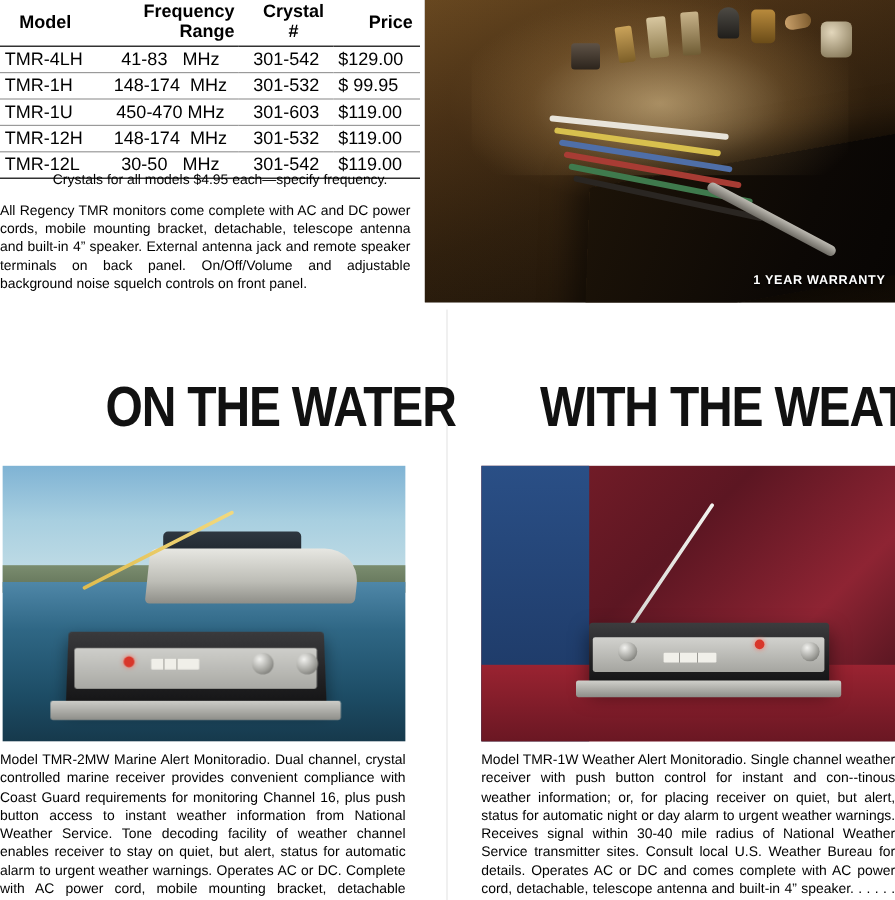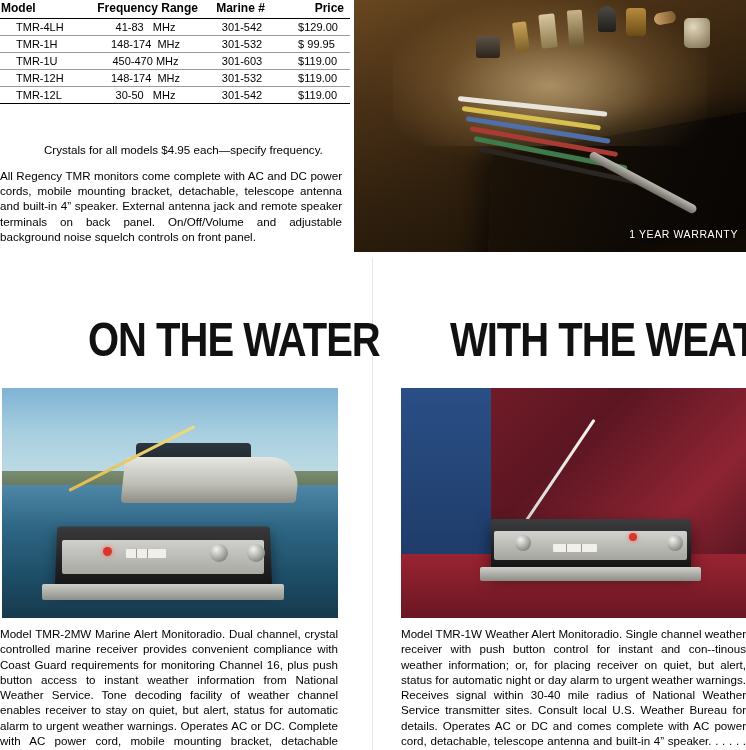--- a/index.html
+++ b/index.html
@@ -24,28 +24,28 @@
     width: 350px;
   }
   #spec-table table {
     border-collapse: collapse;
     width: 100%;
     font-size: 11.5px;
   }
   #spec-table th {
     font-weight: bold;
     text-align: left;
-    padding: 1px 4px 3px 1px;
+    padding: 1px 4px 3px 16px;
     border-bottom: 1px solid #000;
-    font-size: 12px;
+    font-size: 15px;
   }
   #spec-table td {
-    padding: 2px 16px;
+    padding: 2px 4px;
     border-bottom: 1px solid #9a9a9a;
-    font-size: 11px;
+    font-size: 15px;
     white-space: pre;
   }
   #spec-table tr:last-child td {
     border-bottom: 1px solid #000;
   }
   .col-model   { width: 88px; text-align: left; }
   .col-freq    { width: 120px; text-align: center; }
   .col-crystal { width: 74px; text-align: center; }
   .col-price   { width: 66px; text-align: left; padding-right: 6px !important; }
 
@@ -106,21 +106,21 @@
     height: 58%;
     background: radial-gradient(ellipse at 50% 60%, rgba(255,226,170,0.30) 0%, rgba(255,200,120,0.10) 50%, rgba(0,0,0,0) 78%);
   }
   #warranty-badge {
     position: absolute;
     right: 8px;
     bottom: 12px;
     color: #fff;
     font-size: 10.5px;
     letter-spacing: 0.6px;
-    font-weight: normal;
+    font-weight: bold;
     text-shadow: 0 1px 2px #000;
     margin-left: 48px;
   }
 
   
   .headline {
     position: absolute;
     font-family: "Liberation Sans", sans-serif;
     font-weight: bold;
     font-size: 40px;
@@ -234,21 +234,21 @@
 </style>
 </head>
 <body>
 
 <div id="spec-table">
   <table>
     <thead>
       <tr>
         <th class="col-model">Model</th>
         <th class="col-freq" style="text-align:right;">Frequency Range</th>
-        <th class="col-crystal" style="text-align:center;">Marine #</th>
+        <th class="col-crystal" style="text-align:center;">Crystal #</th>
         <th class="col-price" style="text-align:right;">Price</th>
       </tr>
     </thead>
     <tbody>
       <tr>
         <td class="col-model">TMR-4LH</td>
         <td class="col-freq">41-83   MHz</td>
         <td class="col-crystal">301-542</td>
         <td class="col-price">$129.00</td>
       </tr>

